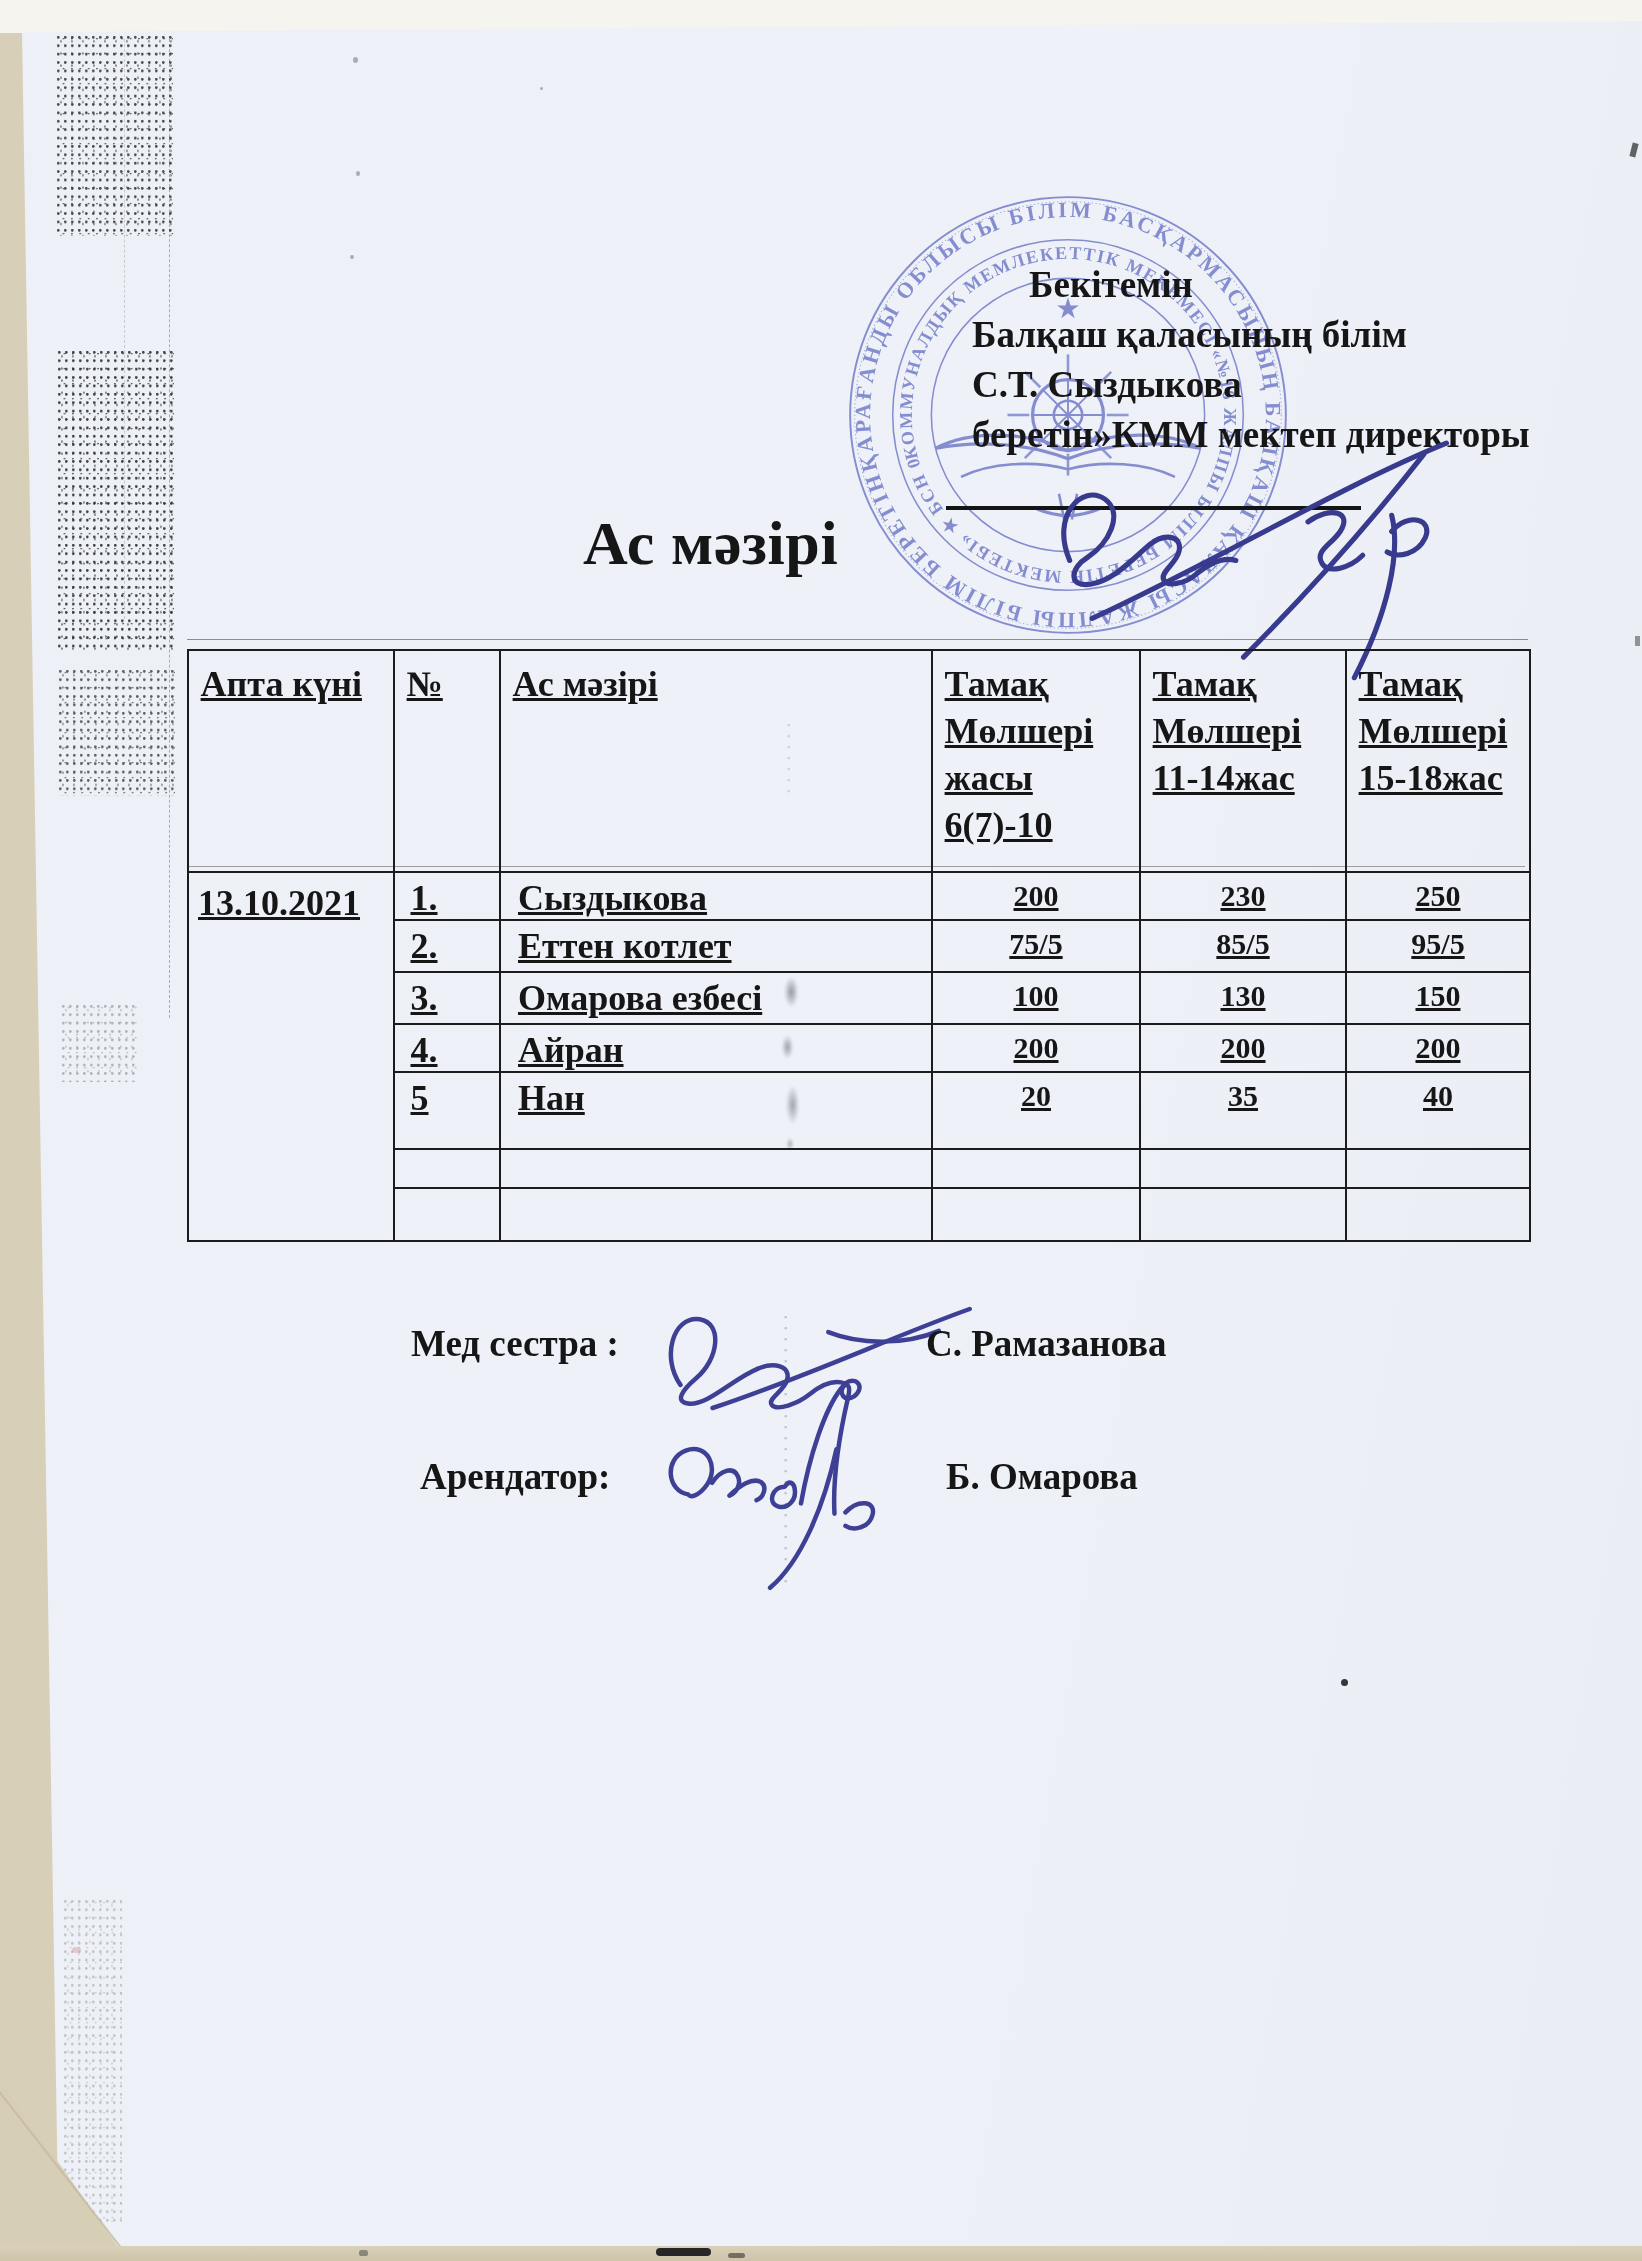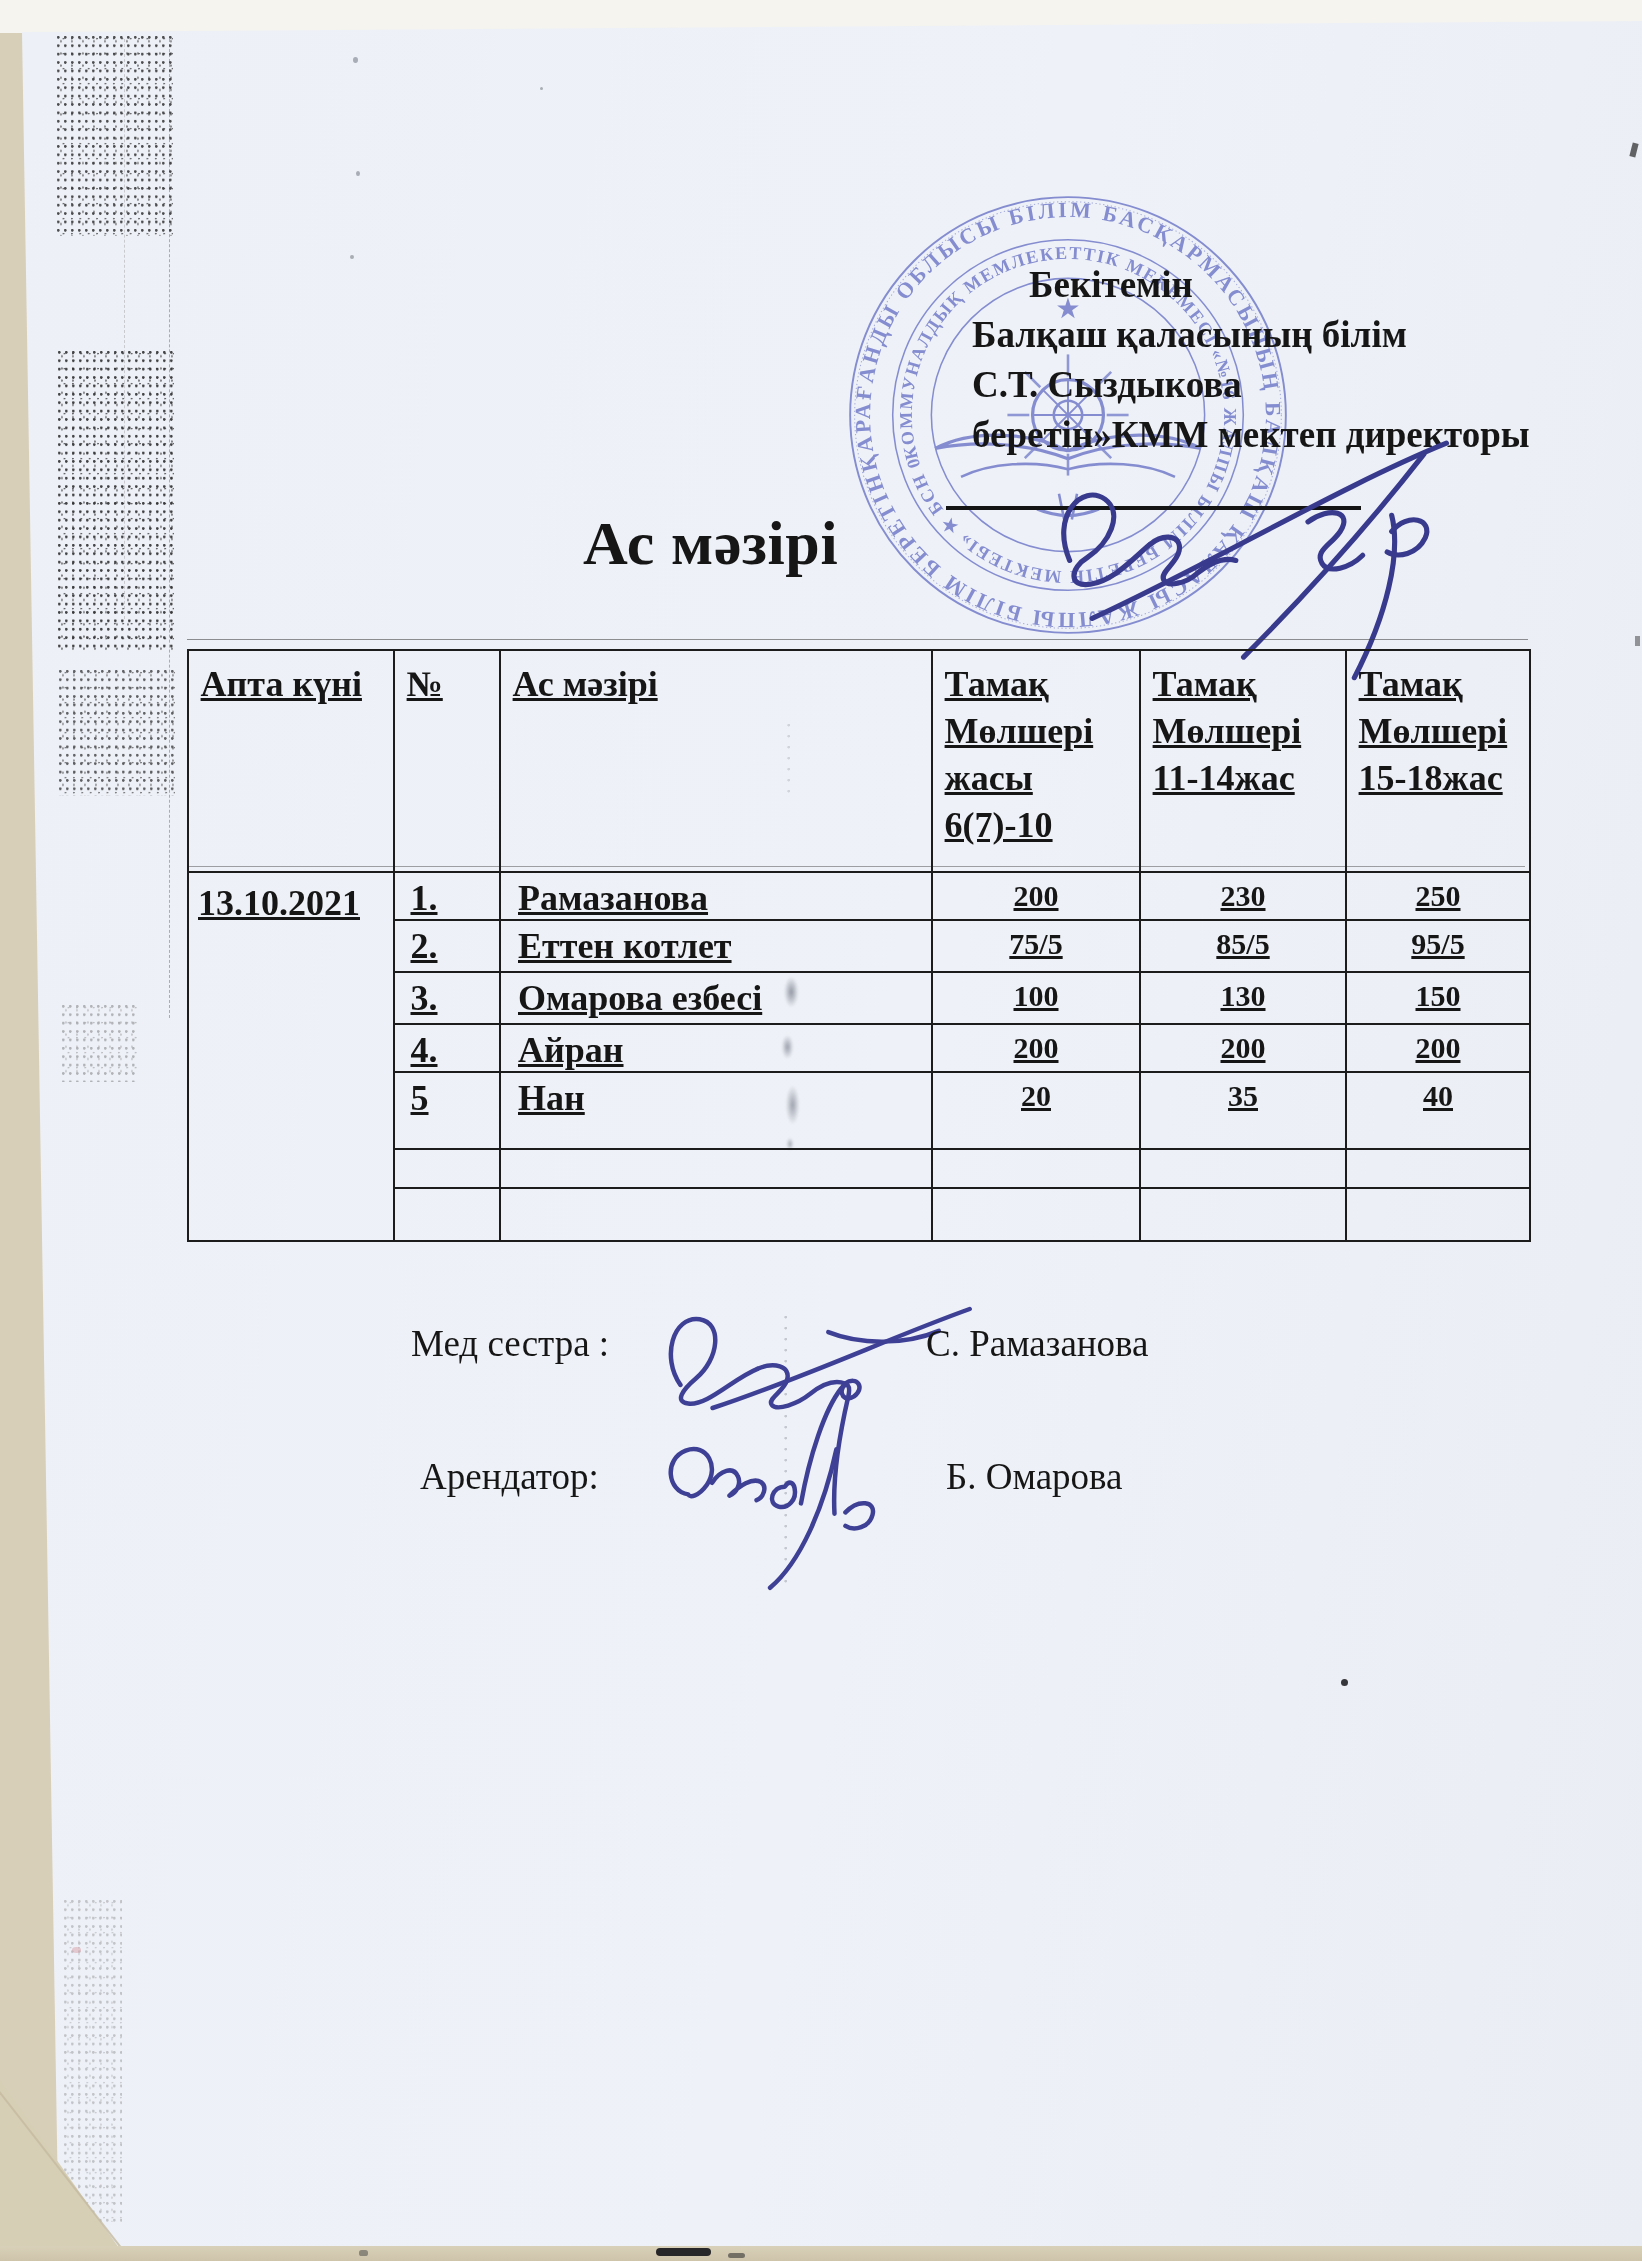--- a/index.html
+++ b/index.html
@@ -66,21 +66,21 @@
   }
   table.menu th{
     font-size:36px;line-height:47px;text-align:left;
     padding:10.3px 3.9px 0 11.6px;white-space:pre-line;
   }
   td.c-date{font-size:36px;padding:9px 2.6px 0 9px;}
   td.c-num{font-size:36px;padding:3.9px 0 0 15.5px;}
   td.c-dish{font-size:36px;padding:3.9px 0 0 17px;}
   td.c-val{font-size:30px;text-align:center;padding:6.4px 0 0 0;}
   
-  .sig-label,.sig-name{font-size:37px;font-weight:normal;white-space:nowrap;text-align:right;}
+  .sig-label,.sig-name{font-size:37px;font-weight:bold;white-space:nowrap;text-align:right;}
   
   .stamp{opacity:.82;filter:blur(0.3px);}
   .ink{filter:blur(0.1px);}
 </style>
 </head>
 <body>
 
 <div class="abs top-strip"></div>
 <div class="abs page"></div>
 
@@ -198,21 +198,21 @@
 11-14жас</th>
       <th>Тамақ
 Мөлшері
 15-18жас</th>
     </tr>
   </thead>
   <tbody>
     <tr style="height:46px;margin-left:7px;">
       <td class="c-date" rowspan="7">13.10.2021</td>
       <td class="c-num">1.</td>
-      <td class="c-dish">Рамазанова</td>
+      <td class="c-dish">Сыздыкова</td>
       <td class="c-val">200</td>
       <td class="c-val">230</td>
       <td class="c-val">250</td>
     </tr>
     <tr style="height:52px;">
       <td class="c-num">2.</td>
       <td class="c-dish">Еттен котлет</td>
       <td class="c-val">75/5</td>
       <td class="c-val">85/5</td>
       <td class="c-val">95/5</td>

